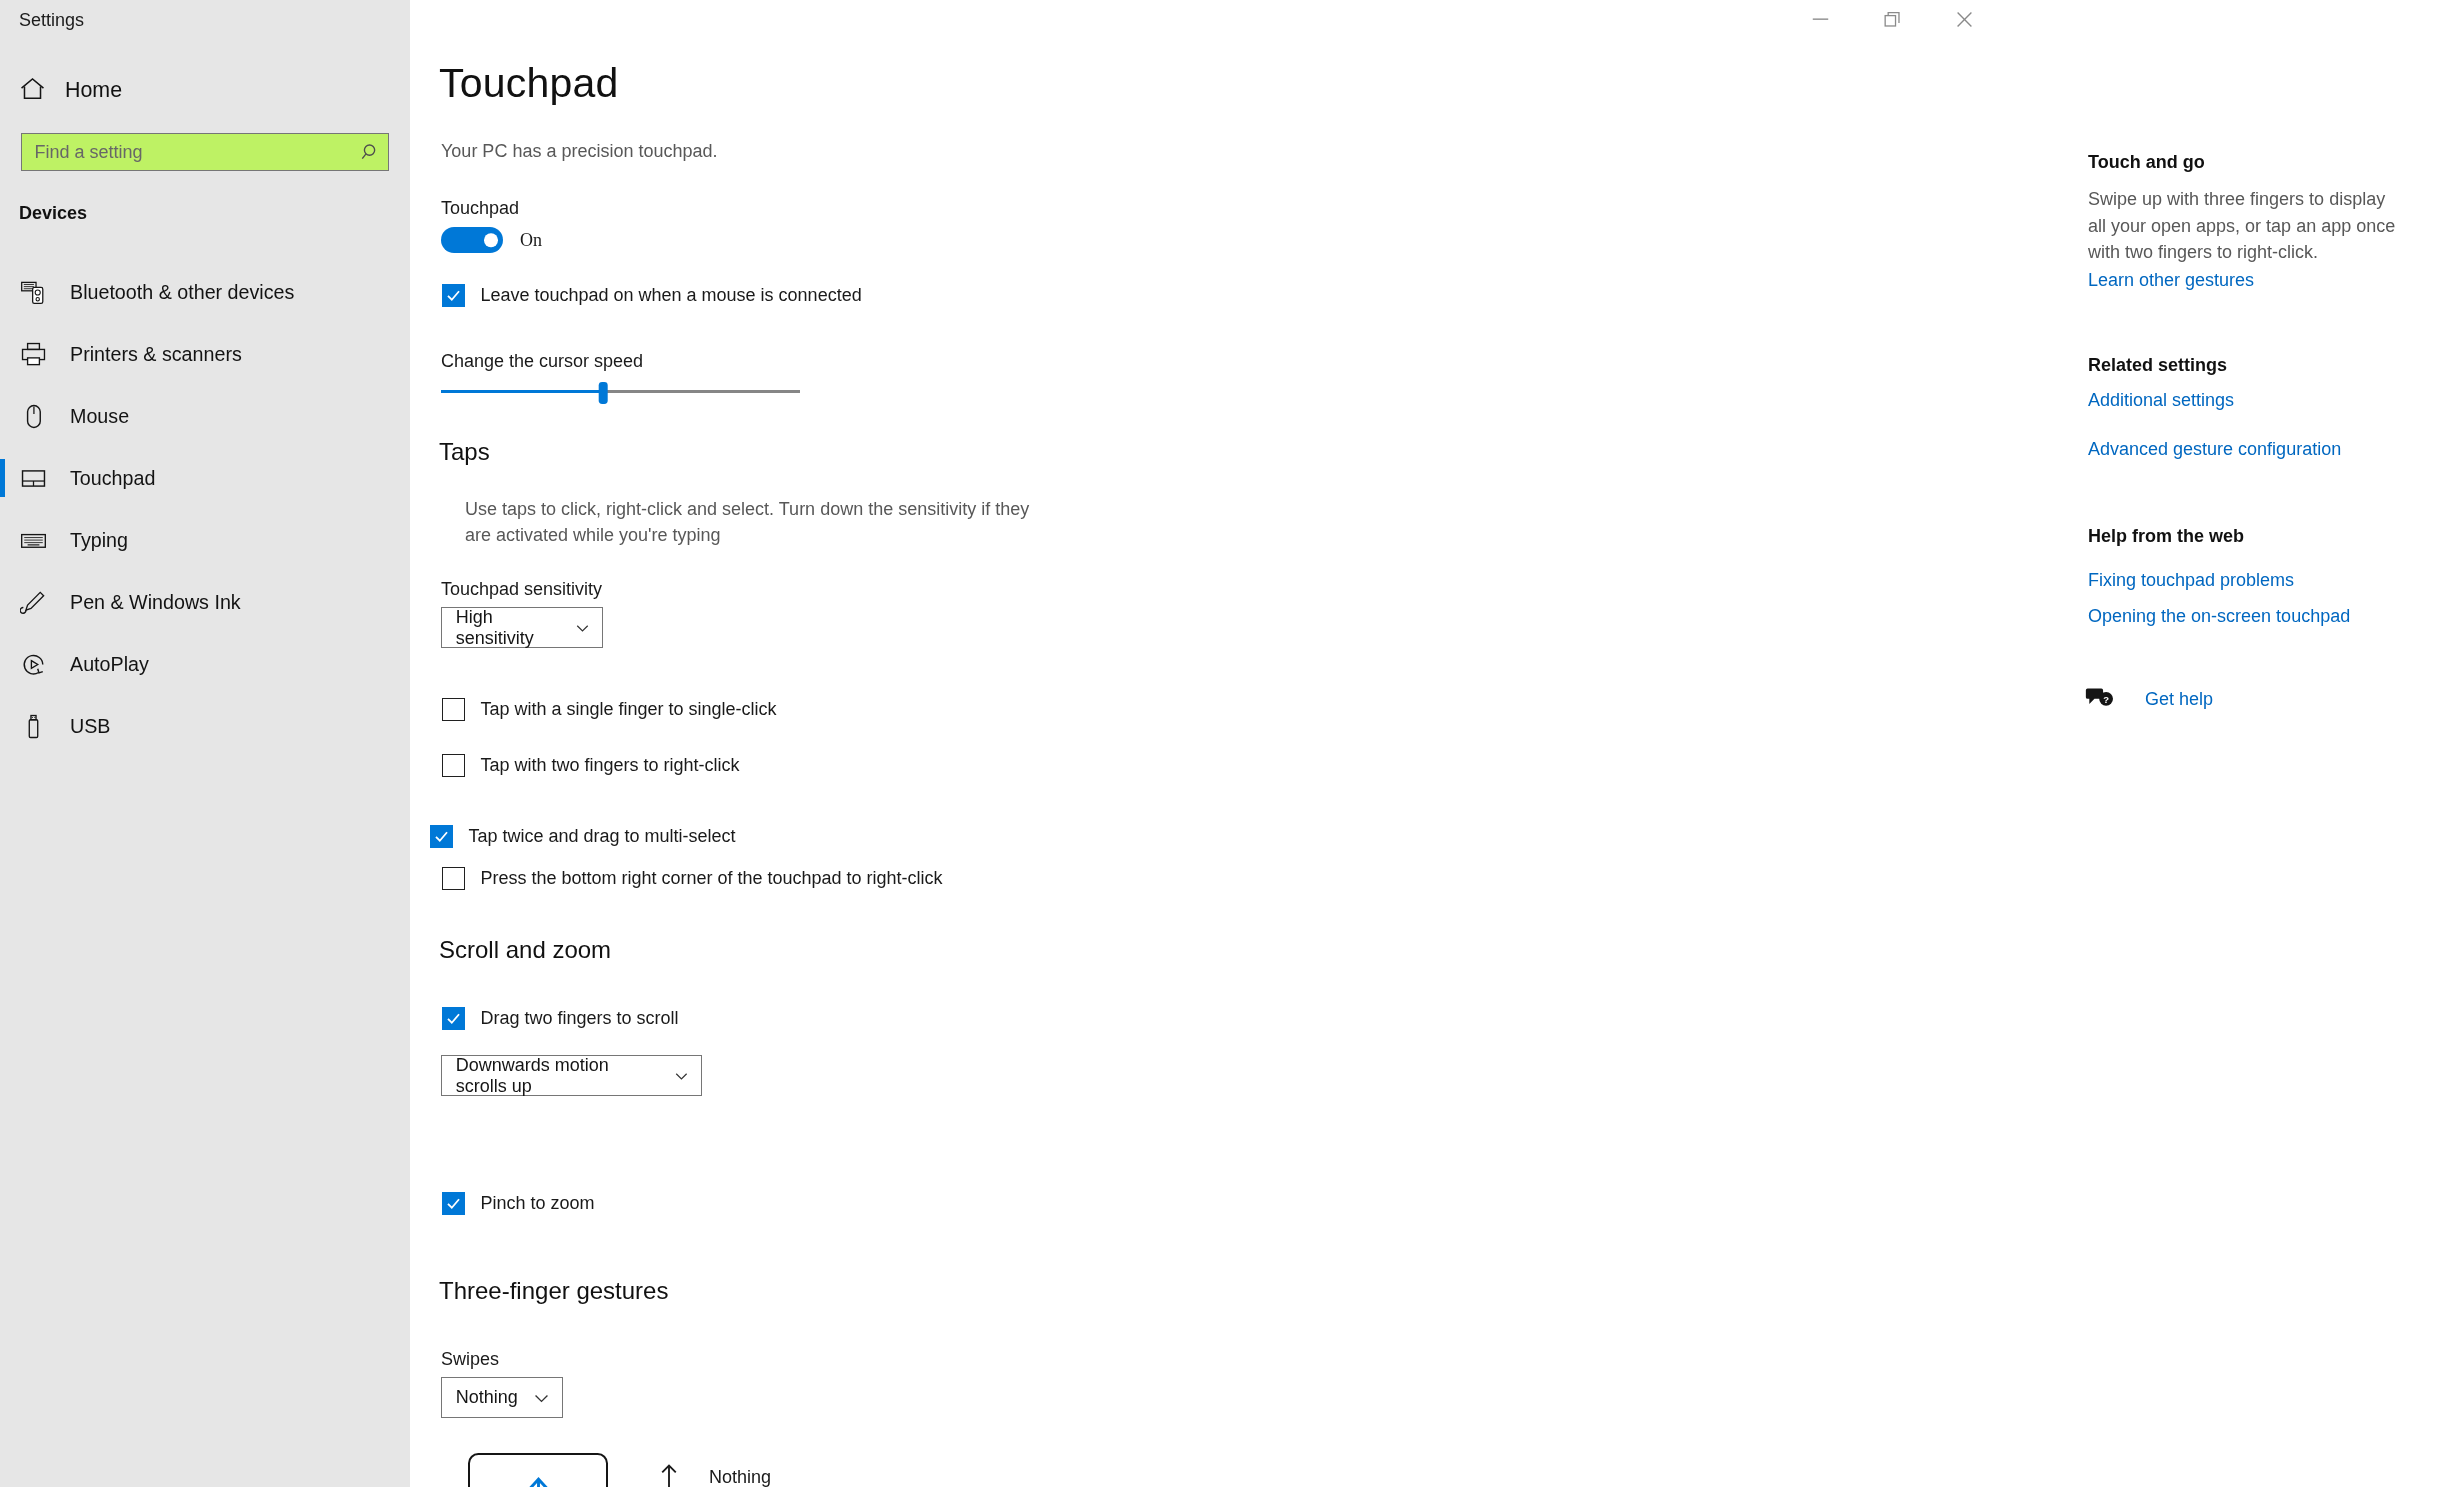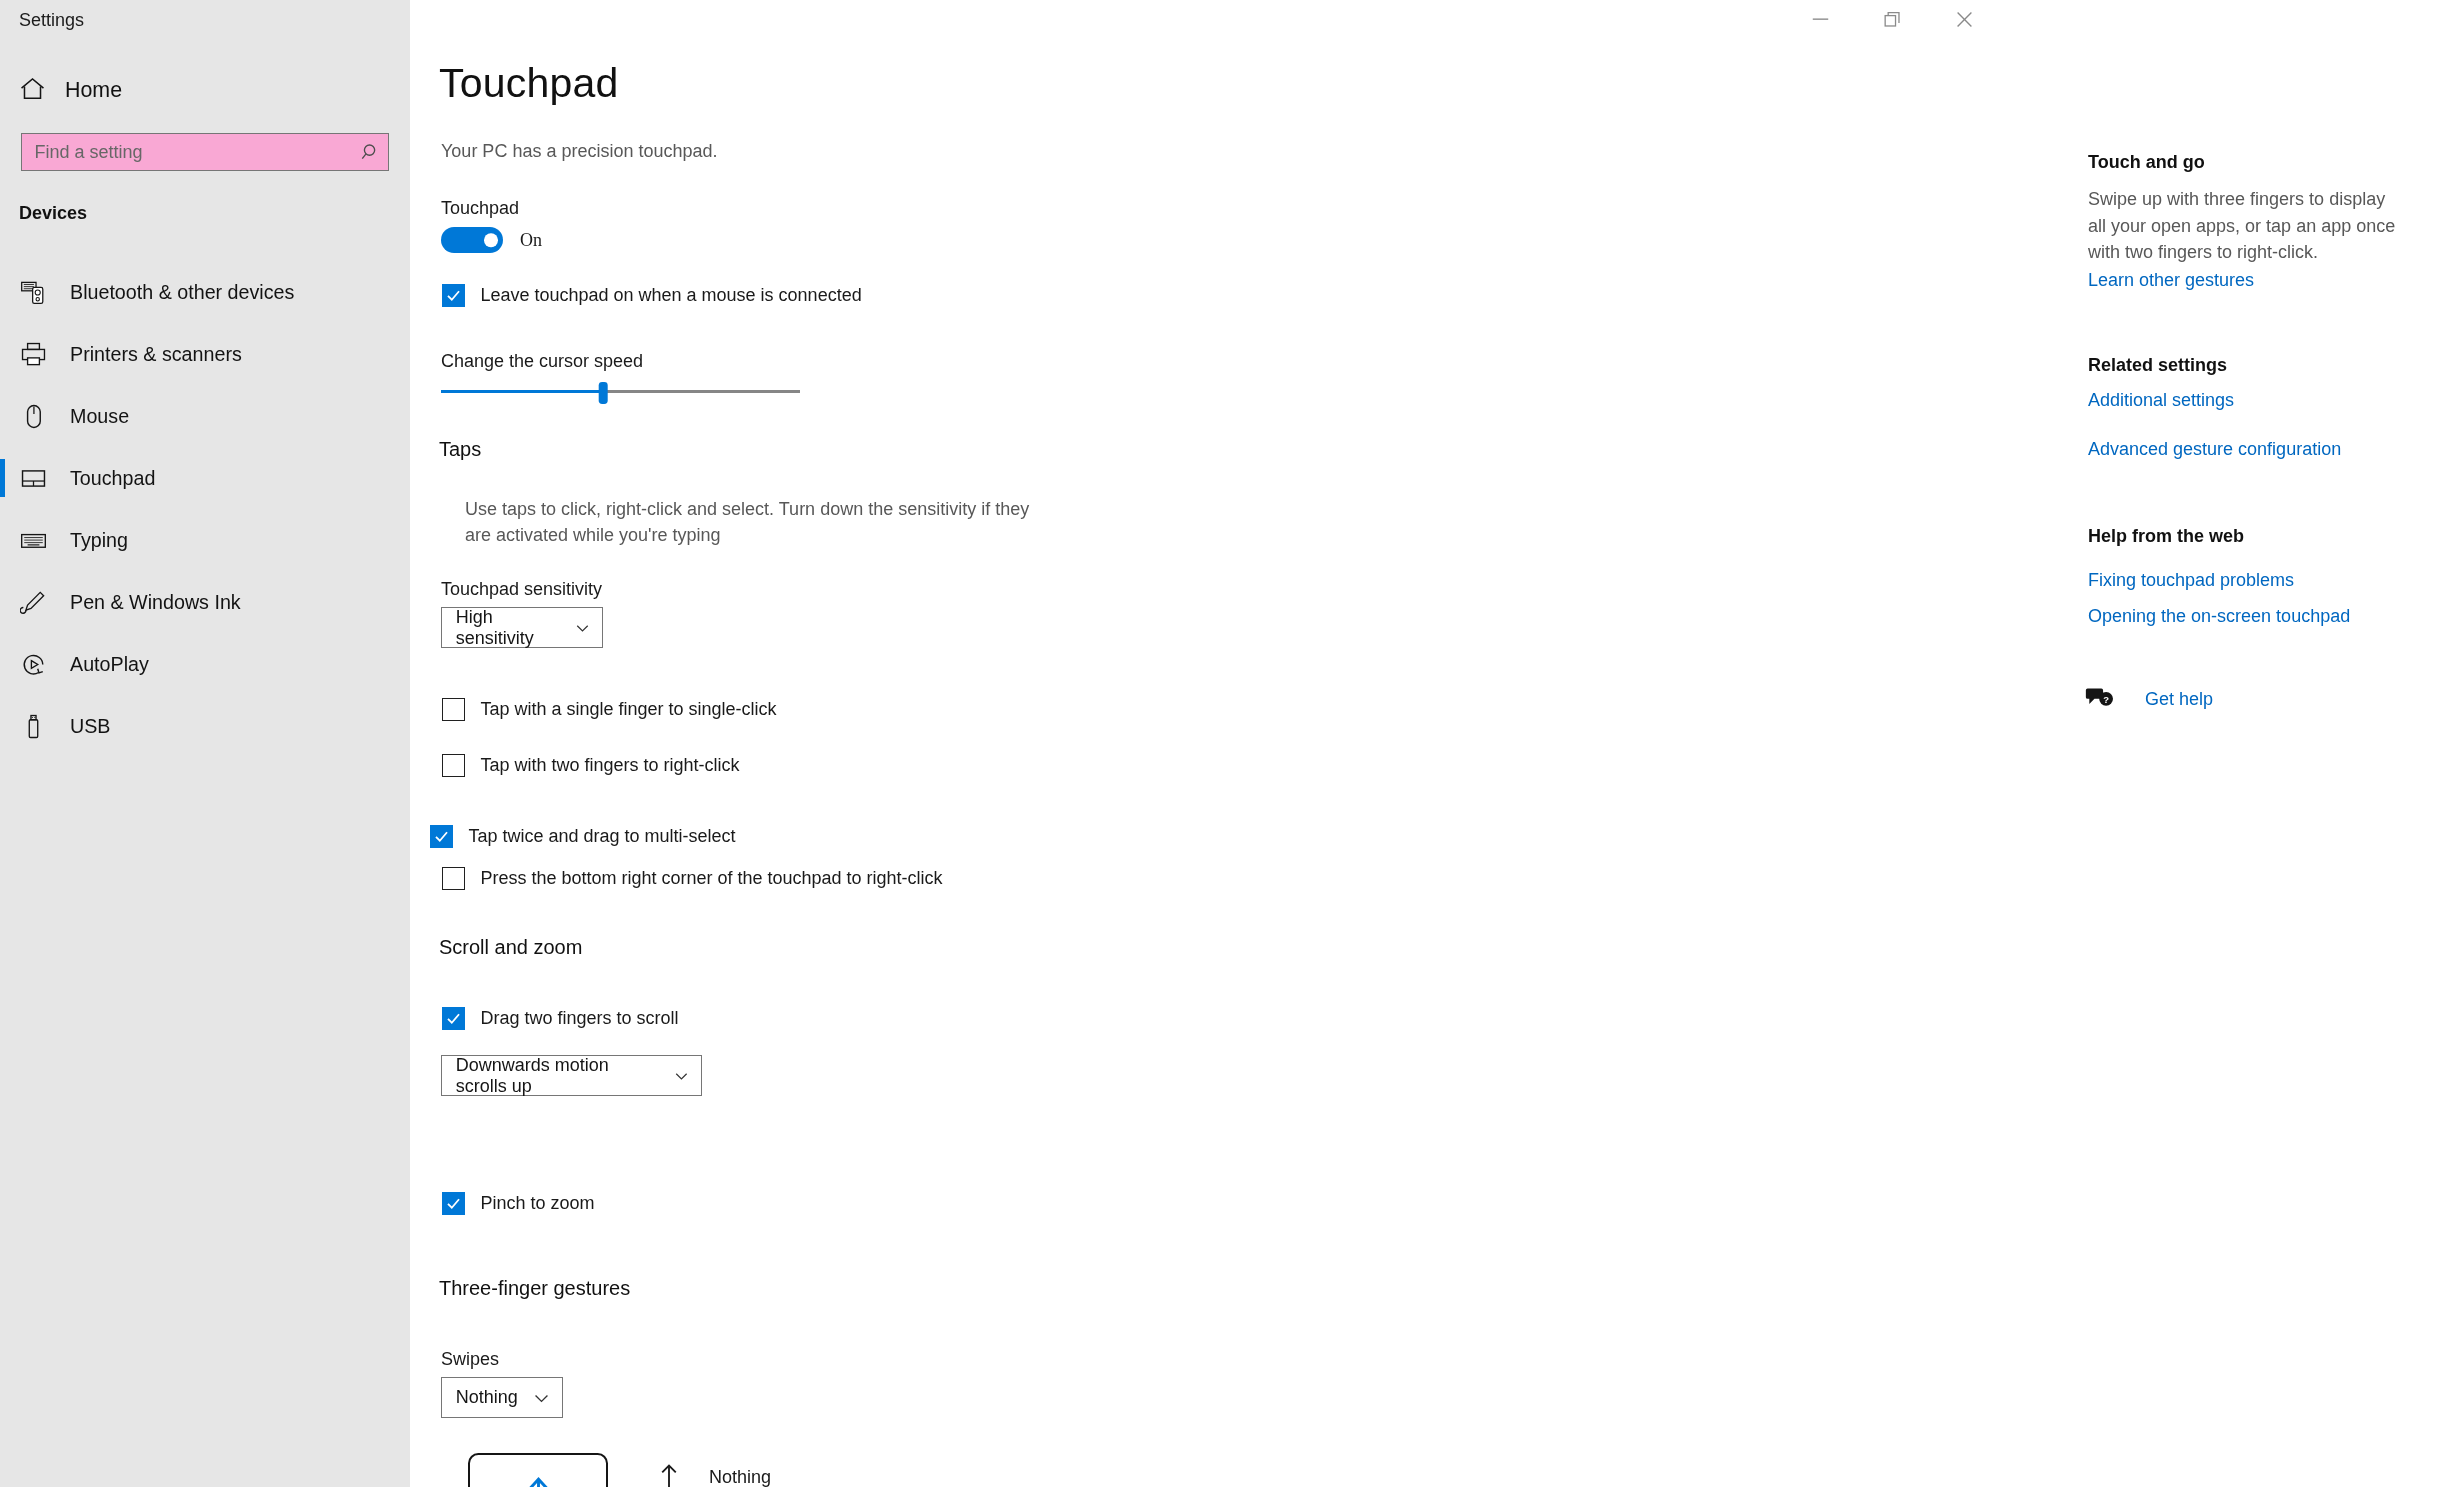--- a/index.html
+++ b/index.html
@@ -37,21 +37,21 @@
   }
   .home-row {
     position: absolute; left: 19px; top: 73px;
     display: flex; align-items: center; gap: 19px;
     height: 34px;
   }
   .home-label { font-size: 21.4px; color: #111; }
   .searchbox {
     position: absolute; left: 21.4px; top: 133px;
     width: 368px; height: 38px;
-    background: #f9a8d4; border: 1.7px solid #767676;
+    background: #bef264; border: 1.7px solid #767676;
     display: flex; align-items: center;
   }
   .searchbox input {
     flex: 1; border: 0; outline: none; background: transparent;
     font-family: "Liberation Sans", sans-serif;
     font-size: 18px; color: #4a4a4a; padding-left: 12px;
   }
   .searchbox input::placeholder { color: #676767; }
   .search-ico { width: 34px; display: flex; align-items: center; justify-content: center; }
   .group-head {
@@ -78,21 +78,21 @@
   .main { position: absolute; left: 410px; top: 0; width: 1642px; height: 1488px; }
   .page-title {
     position: absolute; left: 29px; top: 60px;
     font-size: 41px; font-weight: 300; color: #111; letter-spacing: 0.2px;
   }
   .page-sub {
     position: absolute; left: 31px; top: 141px;
     font-size: 18px; color: #585858;
   }
   .lbl { font-size: 18px; color: #1a1a1a; }
-  .sec-head { font-size: 20px; font-weight: 300; color: #111; }
+  .sec-head { font-size: 24px; font-weight: 300; color: #111; }
   .desc { font-size: 18px; color: #585858; line-height: 1.45; }
 
   .abs { position: absolute; }
 
   
   .toggle-row { display: flex; align-items: center; gap: 17px; }
   .toggle {
     width: 62px; height: 26px; border-radius: 13px;
     background: #0078d7; position: relative;
   }

